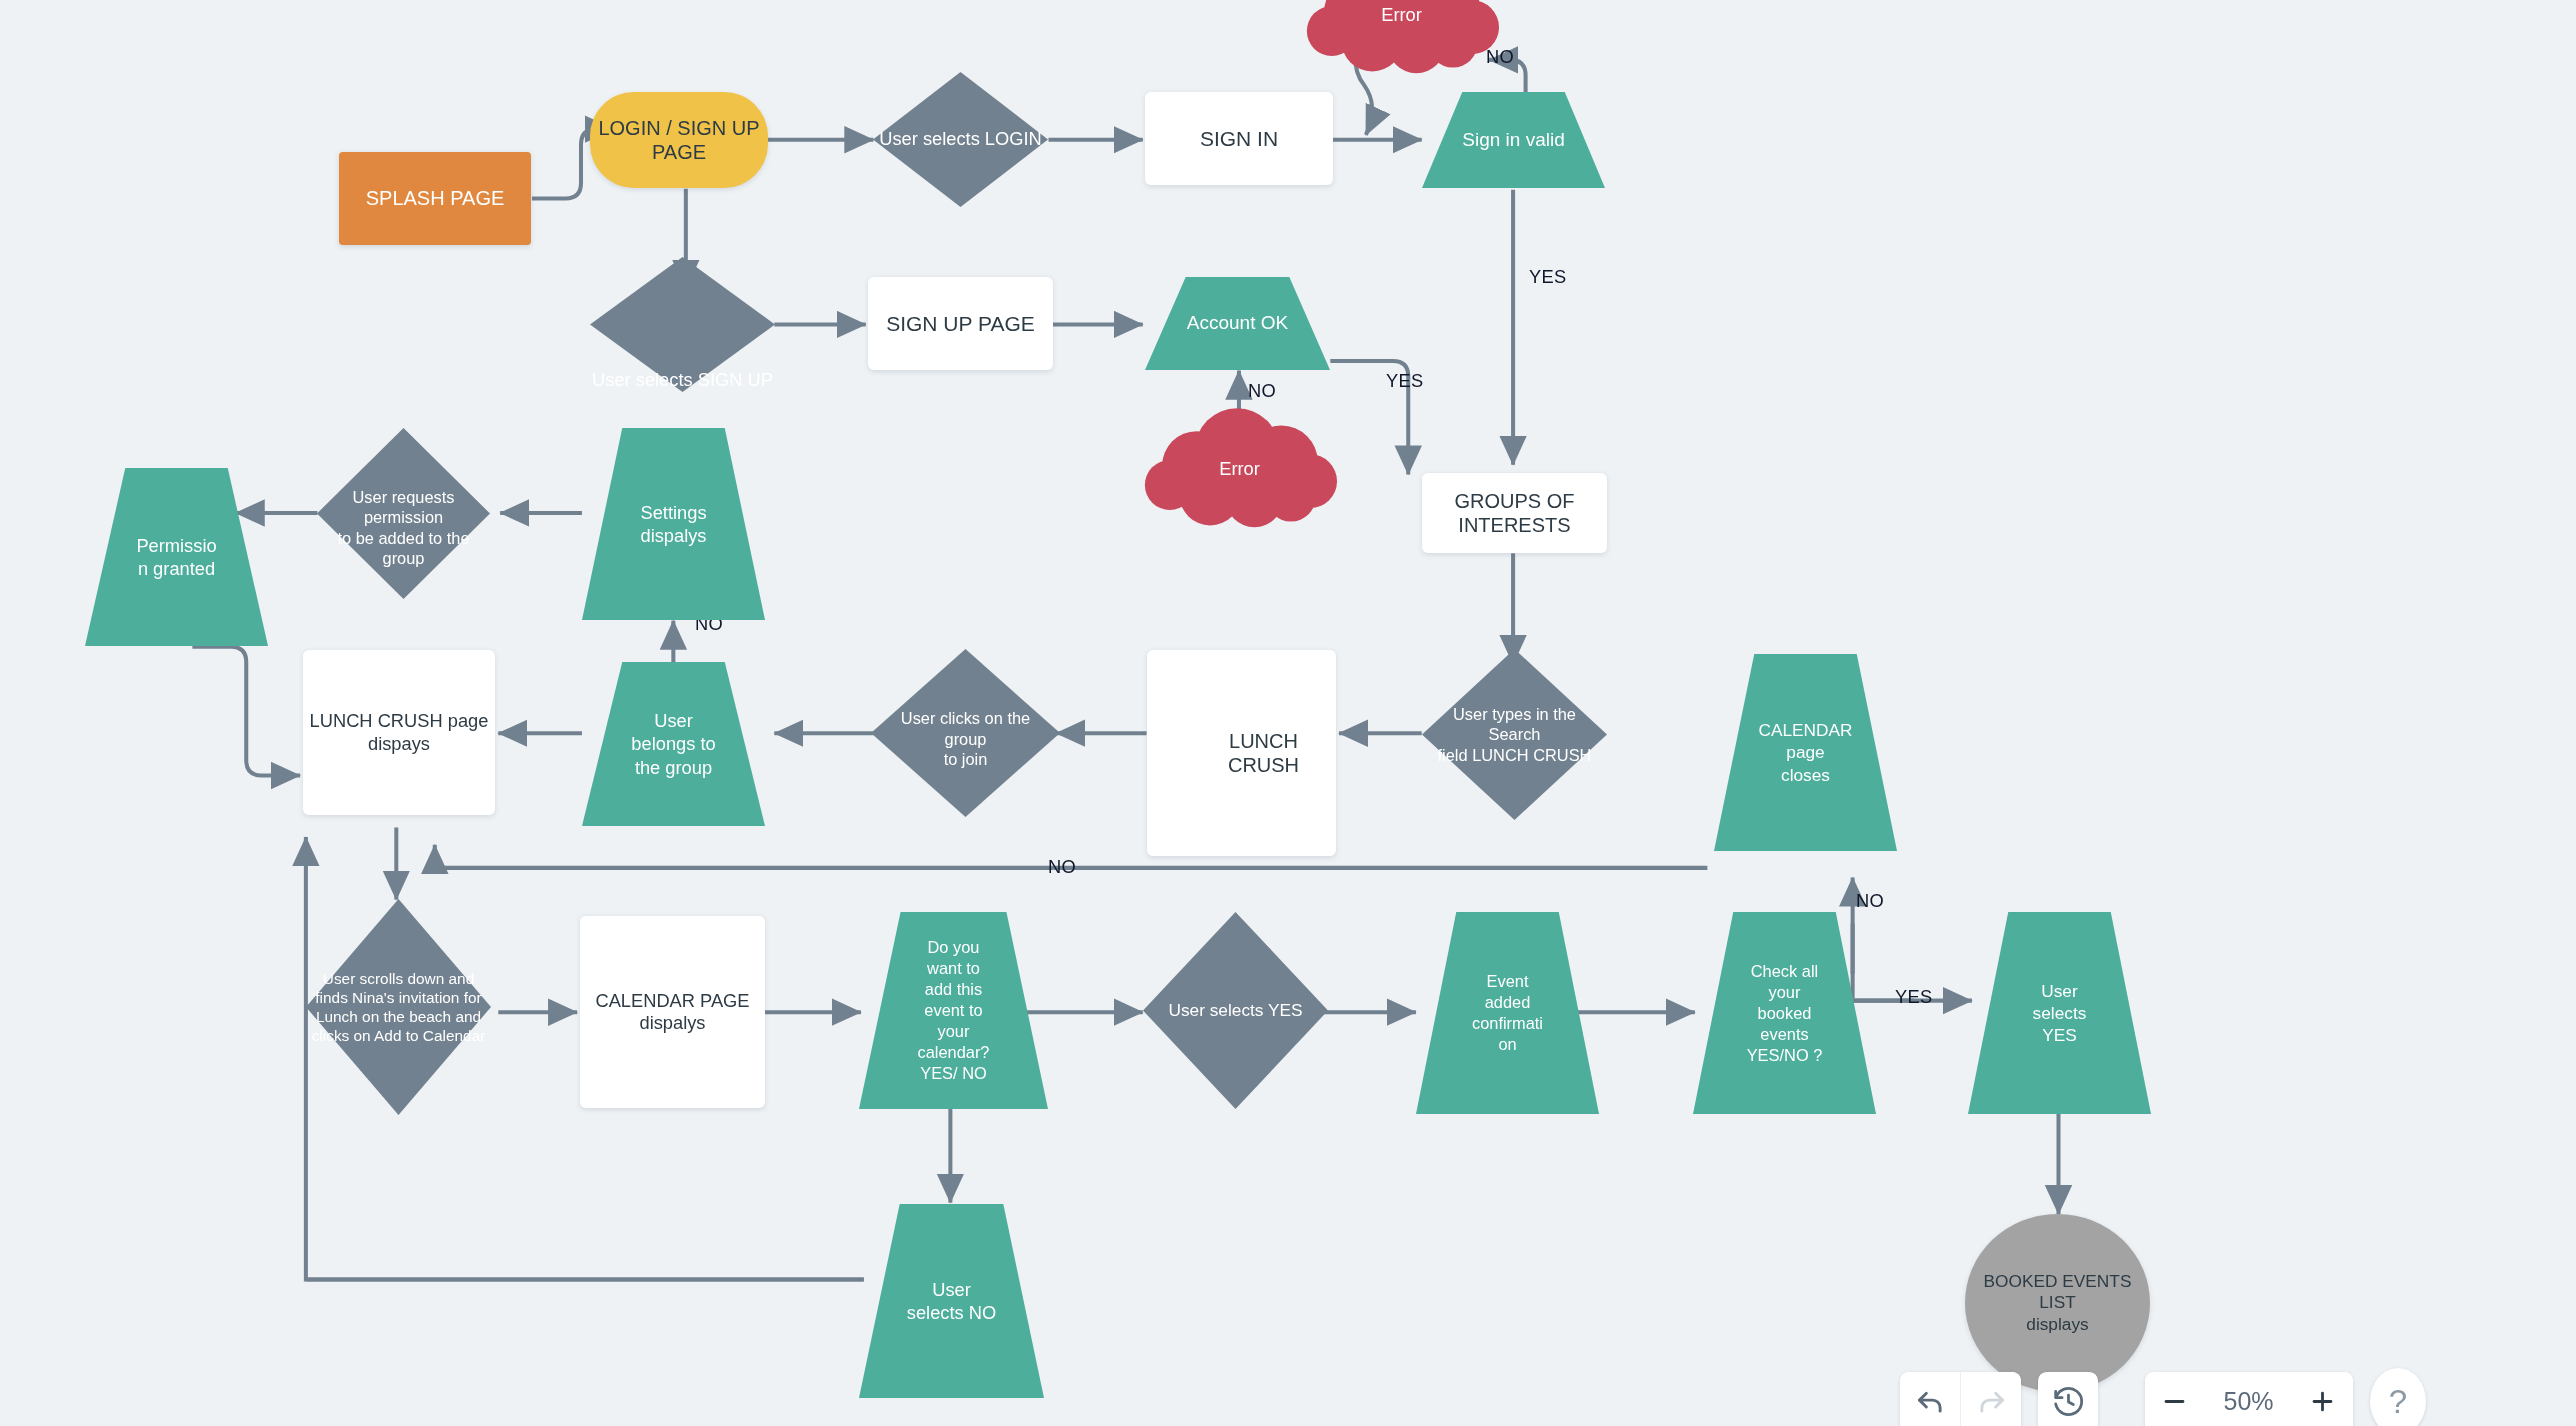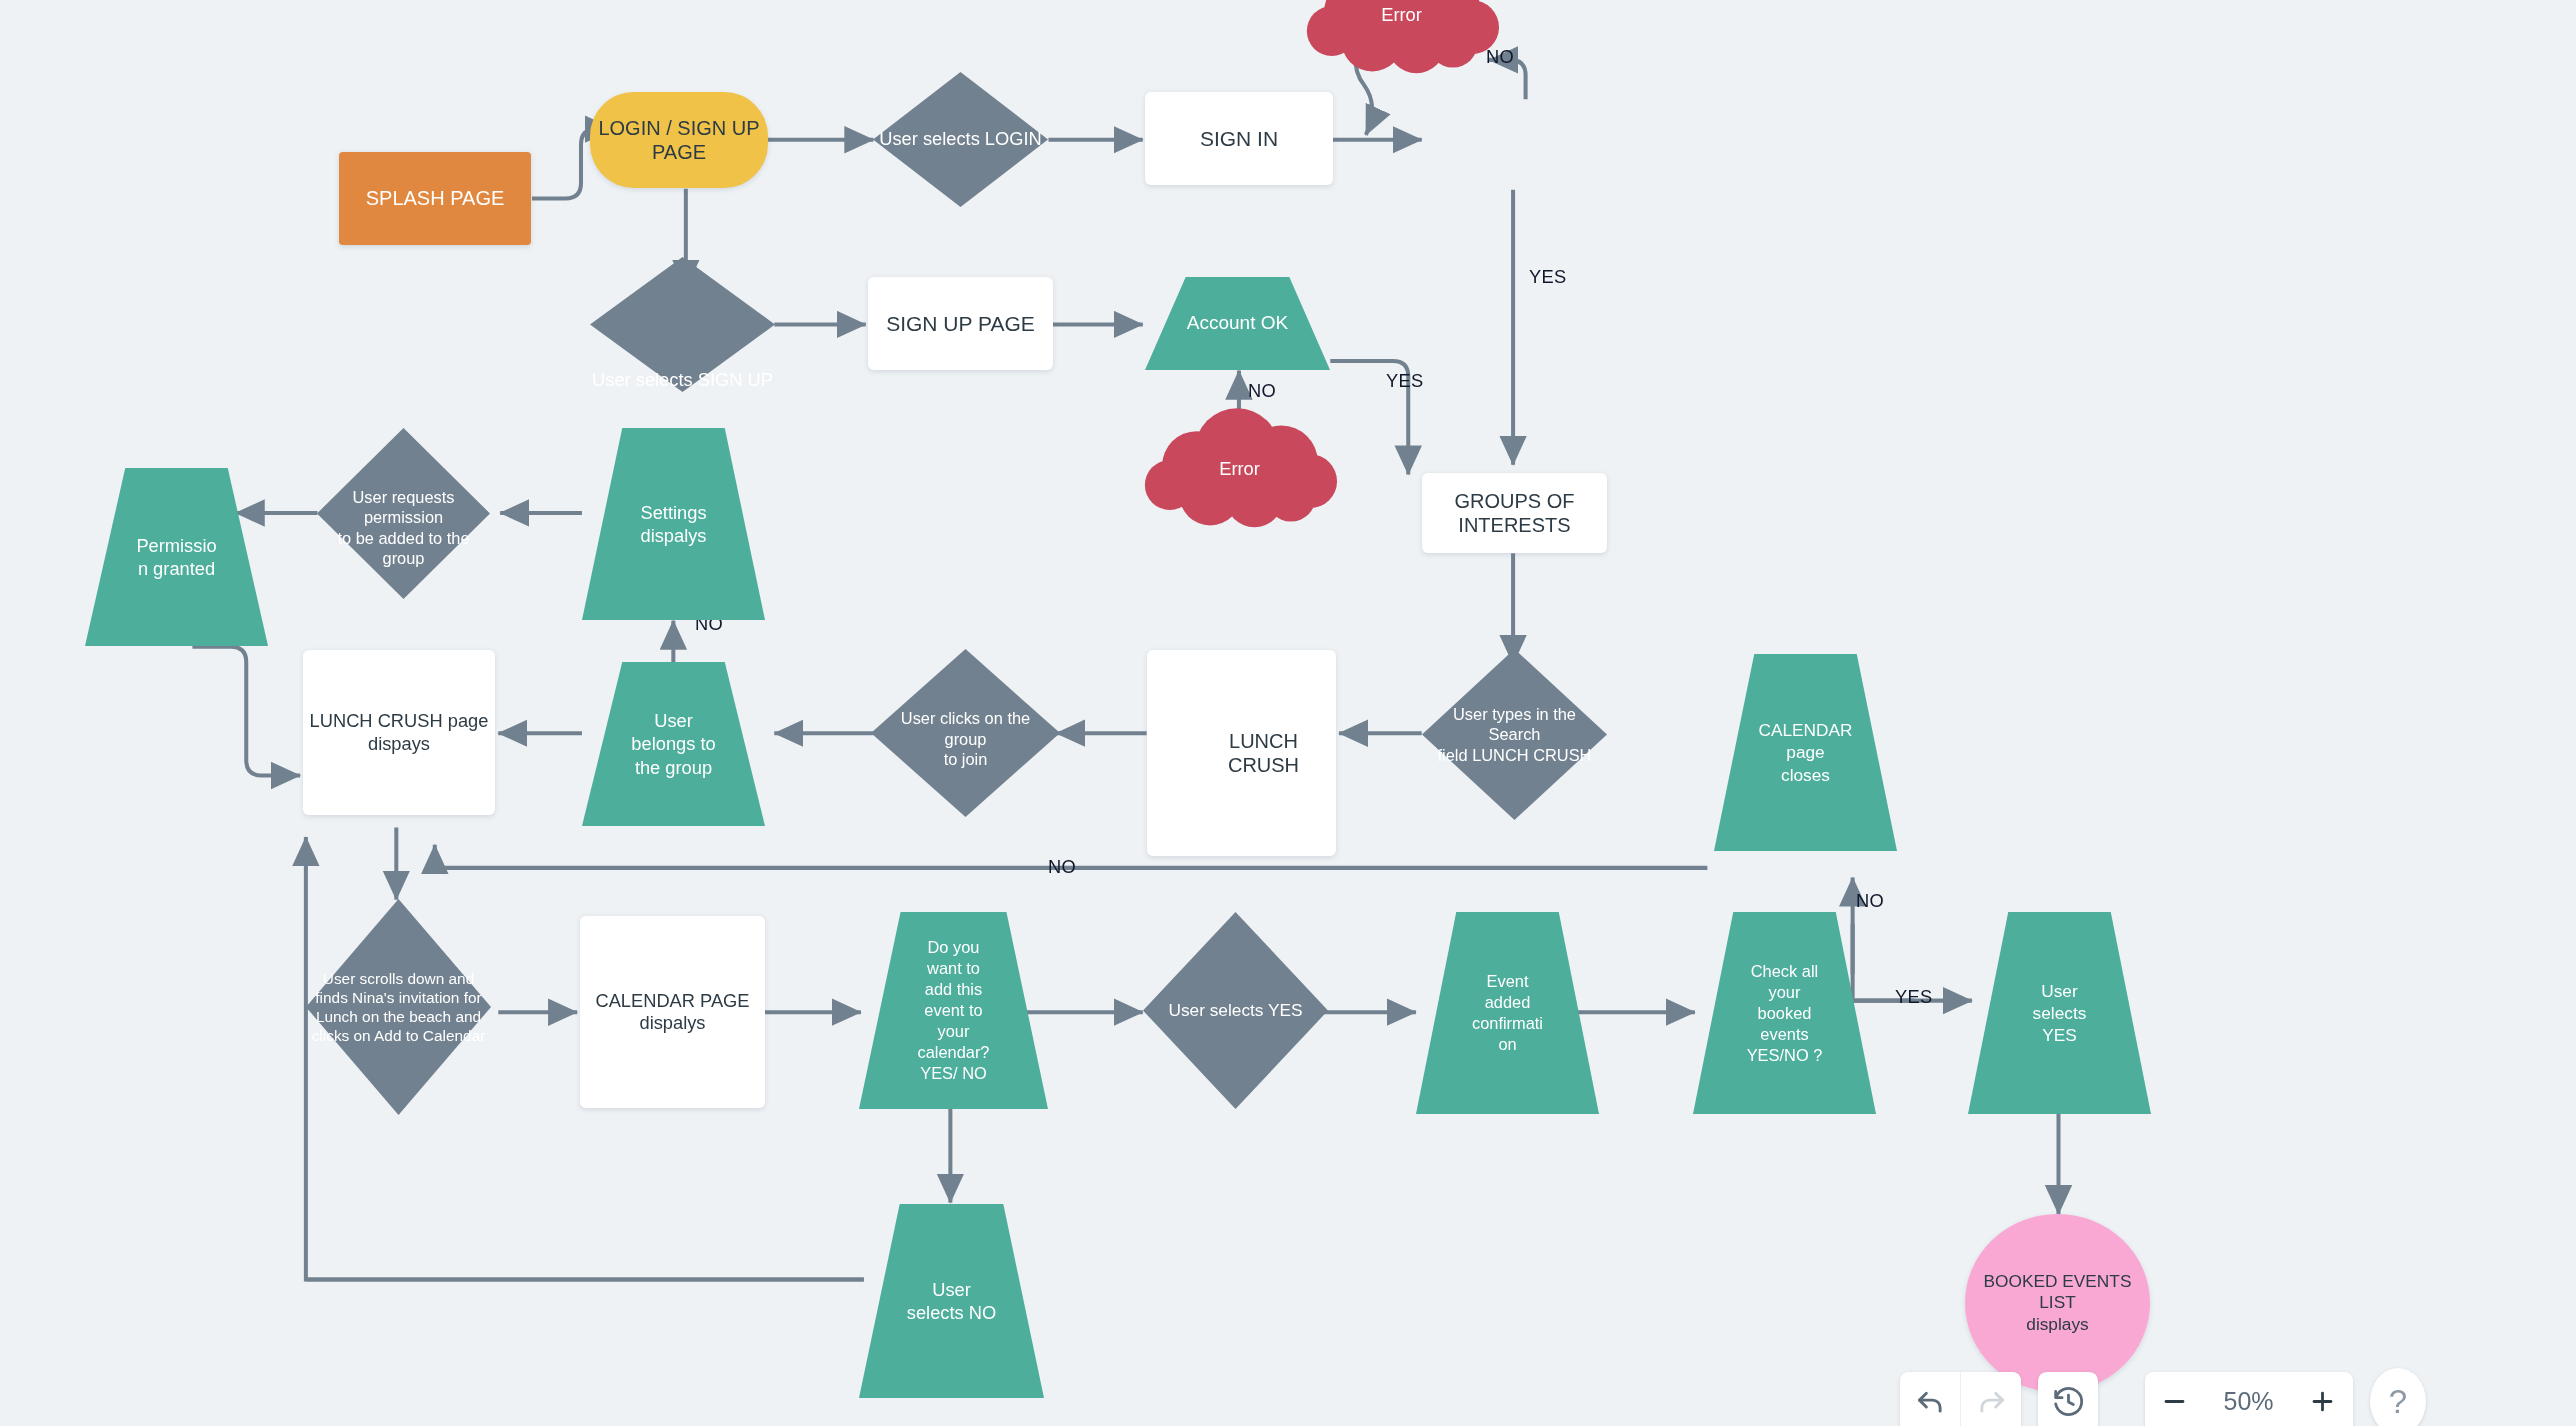--- a/index.html
+++ b/index.html
@@ -16,21 +16,21 @@
   .node{position:absolute;display:flex;align-items:center;justify-content:center;text-align:center;box-sizing:border-box;}
   .node .lbl{display:block;line-height:1.22;white-space:pre-line;}
 
   
   .rect{background:#ffffff;border-radius:5.8px;box-shadow:0 1.9px 4.8px rgba(80,95,110,.16);color:#2d3b45;}
   
   .rect-orange{background:#e08840;border-radius:3.8px;box-shadow:0 1.9px 4.8px rgba(80,95,110,.18);color:#ffffff;}
   
   .round-yellow{background:#f0c248;border-radius:44px;box-shadow:0 1.9px 4.8px rgba(80,95,110,.16);color:#2d3b45;}
   
-  .ellipse-yellow{background:#f9a8d4;border-radius:50%;box-shadow:0 1.9px 4.8px rgba(80,95,110,.16);color:#2d3b45;}
+  .ellipse-yellow{background:#a3a3a3;border-radius:50%;box-shadow:0 1.9px 4.8px rgba(80,95,110,.16);color:#2d3b45;}
   
   .diamond-wrap{position:absolute;display:flex;align-items:center;justify-content:center;}
   .diamond-wrap .shape{position:absolute;inset:0;background:#72818f;
     clip-path:polygon(50% 0%,100% 50%,50% 100%,0% 50%);
     filter:drop-shadow(0 1.9px 3.8px rgba(80,95,110,.22));}
   .diamond-wrap .lbl{position:relative;z-index:2;color:#fff;text-align:center;line-height:1.25;white-space:pre-line;}
 
   
   .trap{color:#ffffff;}
   .trap .shape{position:absolute;inset:0;background:#4cae9b;
@@ -180,20 +180,24 @@
         <circle cx="30" cy="76" r="26"></circle>
           <circle cx="72" cy="86" r="32"></circle>
         <circle cx="118" cy="90" r="30"></circle>
           <circle cx="156" cy="88" r="26"></circle>
         <rect x="30" y="50" width="148" height="42" rx="10"></rect>
       </g>
     </svg>
     <span class="lbl" style="font-size:18.3px;">Error</span>
   </div>
 
+  <div class="node trap" style="left:1422px;top:92px;width:183px;height:96px;font-size:19px;">
+    <div class="shape"></div>
+    <span class="lbl">Sign in valid</span>
+  </div>
 
   <div class="diamond-wrap" style="left:590px;top:257px;width:185px;height:135px;align-items:flex-end;">
     <div class="shape"></div>
     <span class="lbl" style="font-size:18.3px;">User selects SIGN UP</span>
   </div>
 
   <div class="node rect" style="left:868px;top:277px;width:185px;height:93px;font-size:21px;">
     <span class="lbl">SIGN UP PAGE</span>
   </div>
 

